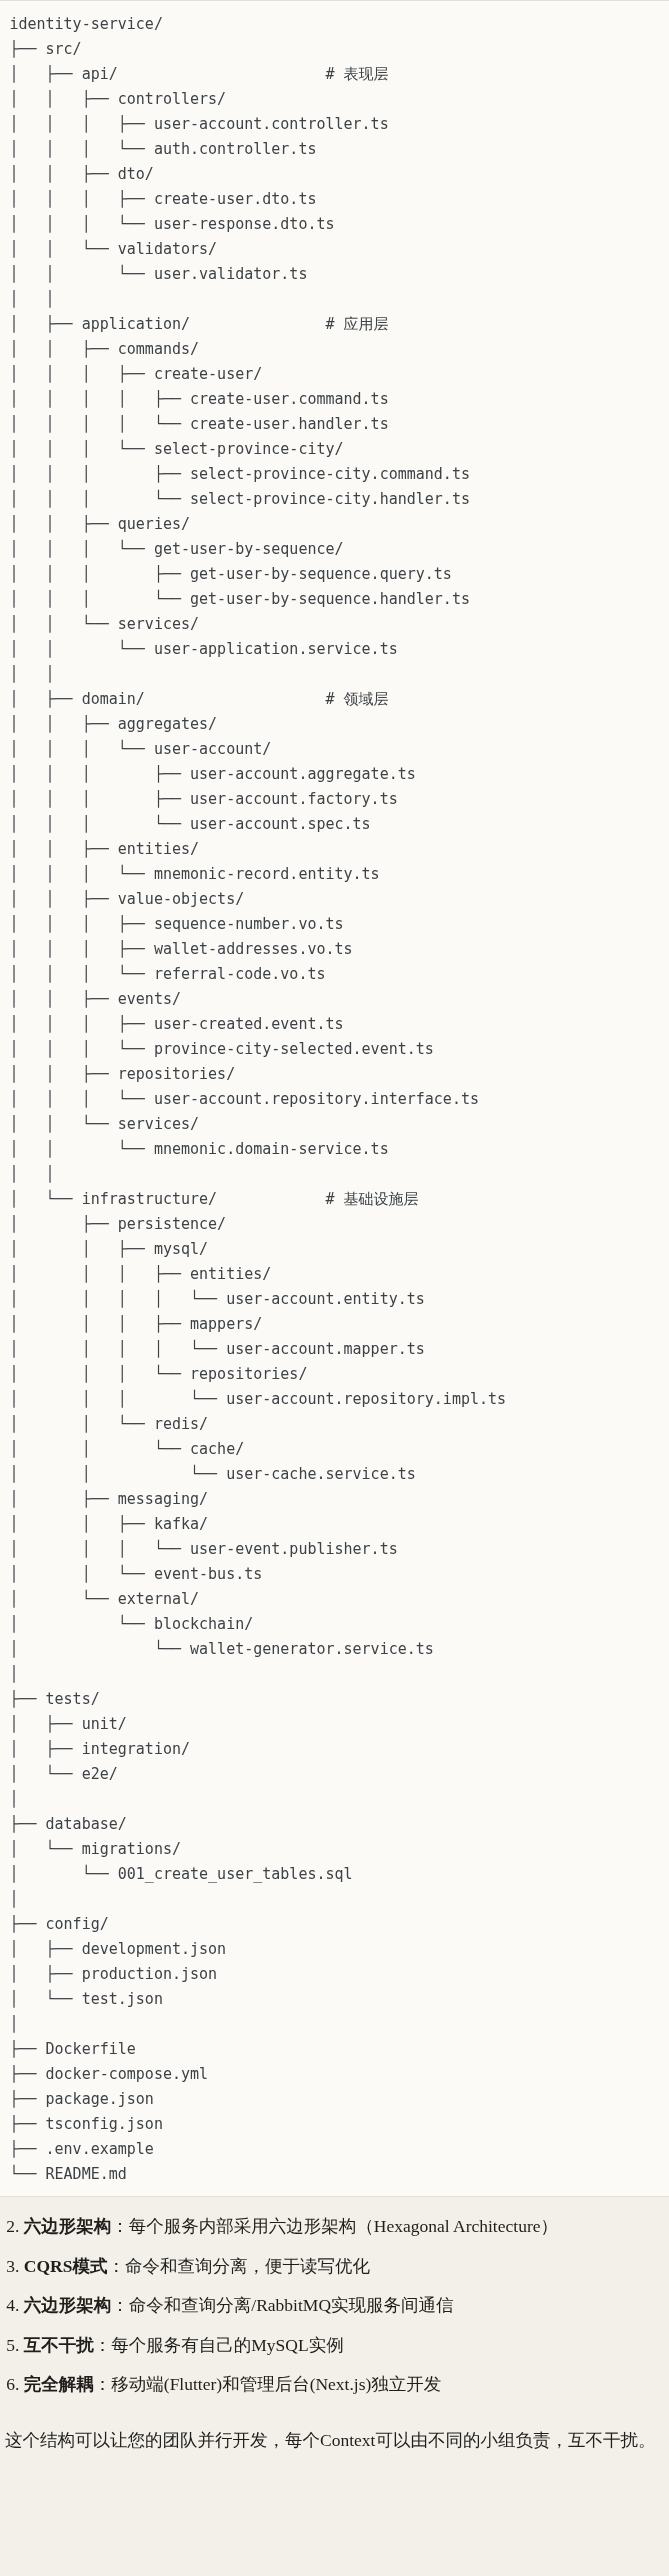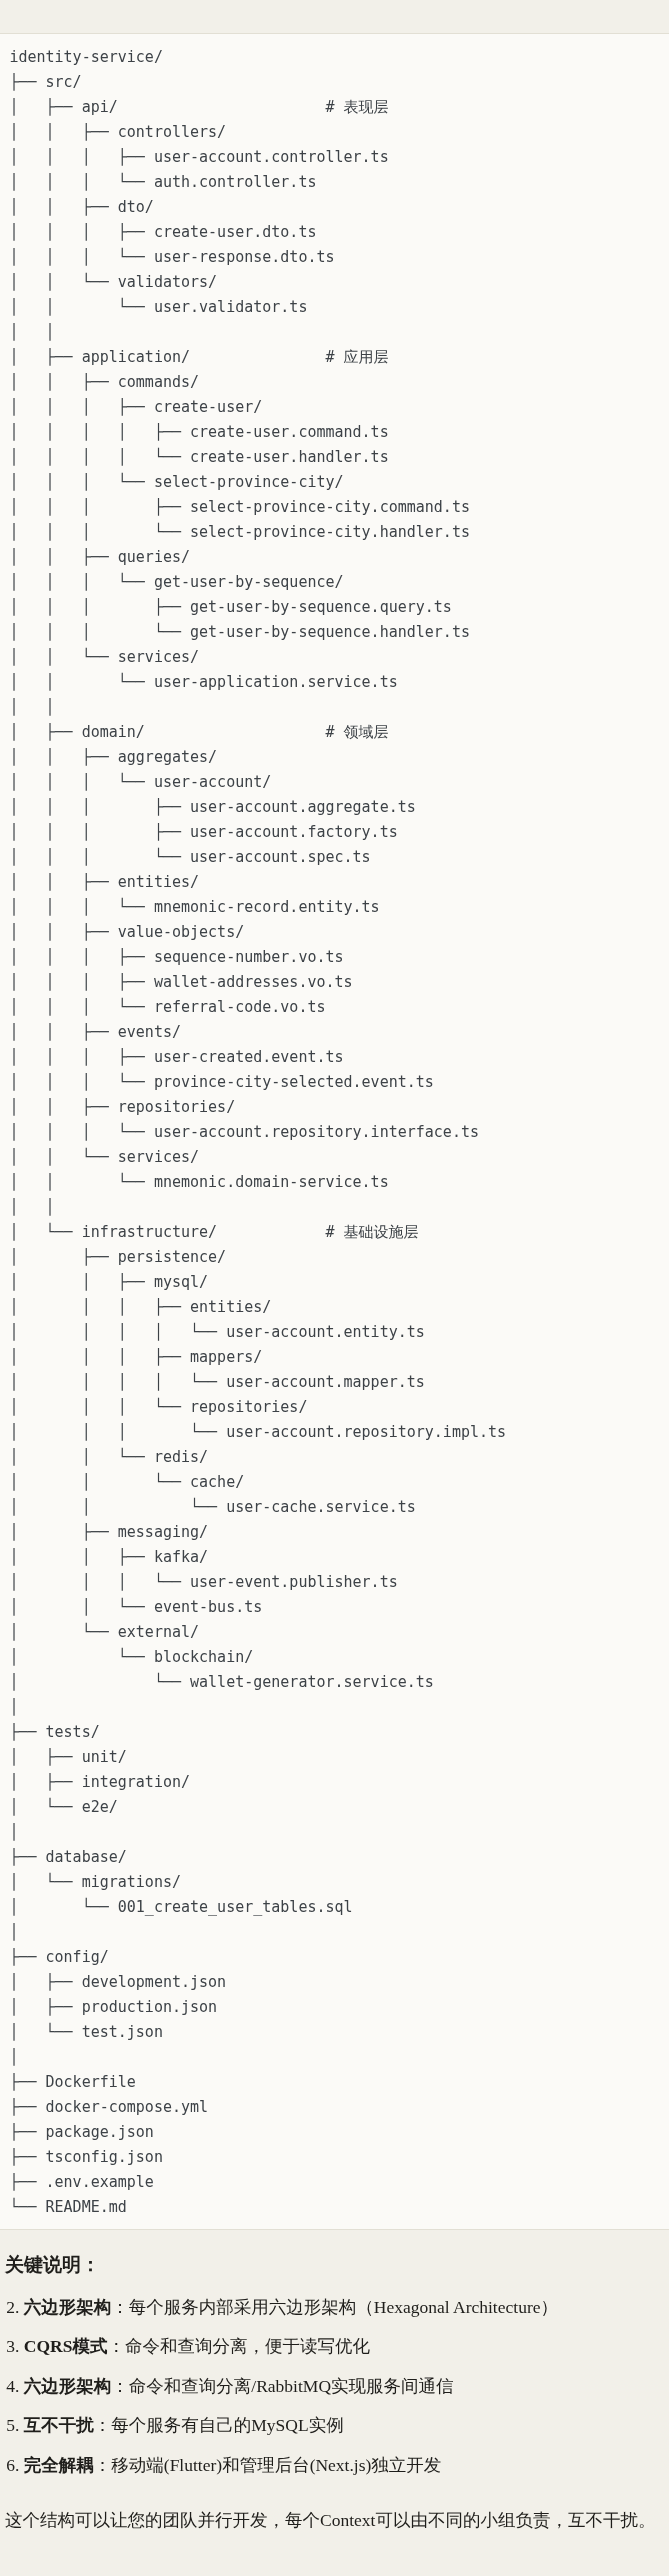--- a/index.html
+++ b/index.html
@@ -19,21 +19,21 @@
   }
   .page{width:669px;overflow:hidden;}
   .doc-title{
     font-size:19px;
     font-weight:bold;
     line-height:24px;
     margin:0;
     padding:8.8px 5px 0 5px;
   }
   .code-block{
-    margin-top:33px;
+    margin-top:0;
     background:var(--code-bg);
     border-top:0.6px solid var(--border);
     border-bottom:0.6px solid var(--border);
     padding:10.6px 6.3px 9.4px 9.4px;
     overflow:hidden;
   }
   .tree{
     margin:0;
     font-family:"DejaVu Sans Mono", monospace;
     font-size:15px;
@@ -156,21 +156,20 @@
 │   └── test.json
 │
 ├── Dockerfile
 ├── docker-compose.yml
 ├── package.json
 ├── tsconfig.json
 ├── .env.example
 └── README.md</pre>
   </section>
 
-  <h2 class="notes-title">关键说明：</h2>
 
   <div class="notes-list">
     <div class="note-item"><span class="num">2.</span><strong class="term">六边形架构</strong><span class="desc">：每个服务内部采用六边形架构（Hexagonal Architecture）</span></div>
     <div class="note-item"><span class="num">3.</span><strong class="term">CQRS模式</strong><span class="desc">：命令和查询分离，便于读写优化</span></div>
     <div class="note-item"><span class="num">4.</span><strong class="term">六边形架构</strong><span class="desc">：命令和查询分离/RabbitMQ实现服务间通信</span></div>
     <div class="note-item"><span class="num">5.</span><strong class="term">互不干扰</strong><span class="desc">：每个服务有自己的MySQL实例</span></div>
     <div class="note-item"><span class="num">6.</span><strong class="term">完全解耦</strong><span class="desc">：移动端(Flutter)和管理后台(Next.js)独立开发</span></div>
   </div>
 
   <p class="closing">这个结构可以让您的团队并行开发，每个Context可以由不同的小组负责，互不干扰。</p>

